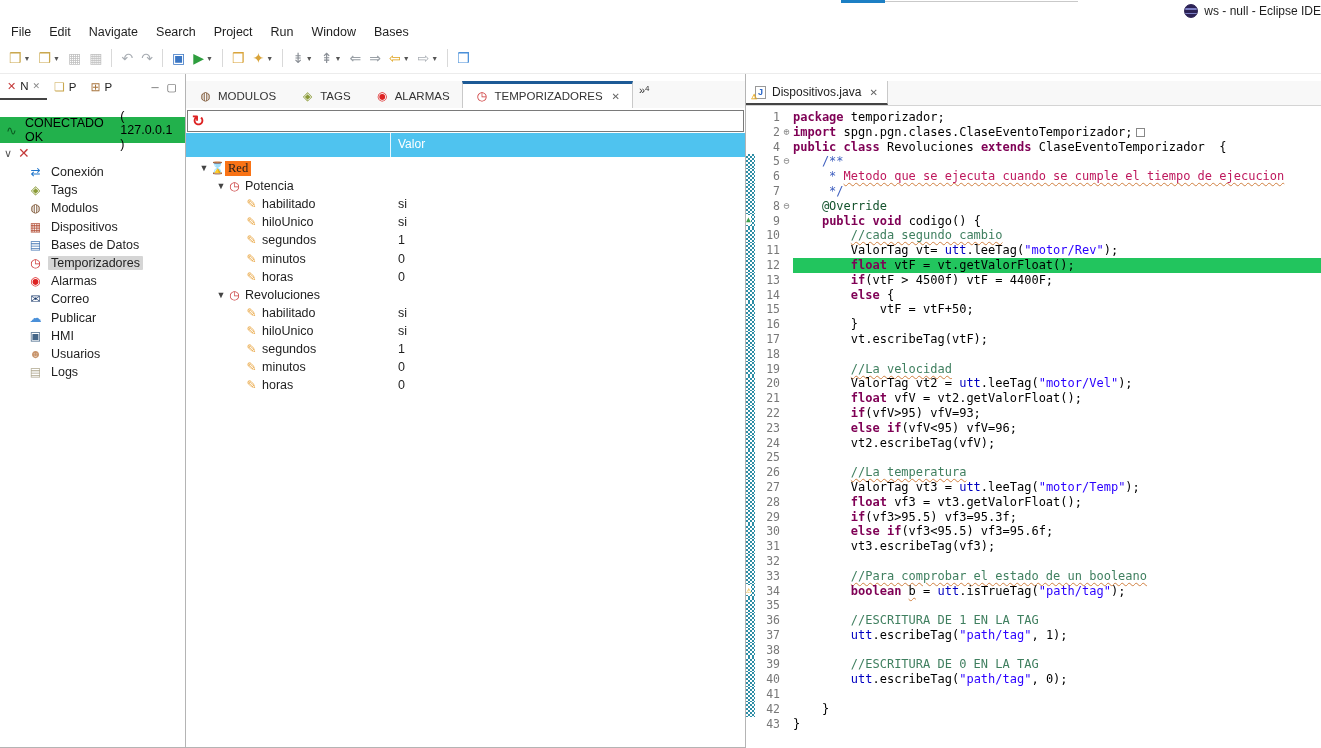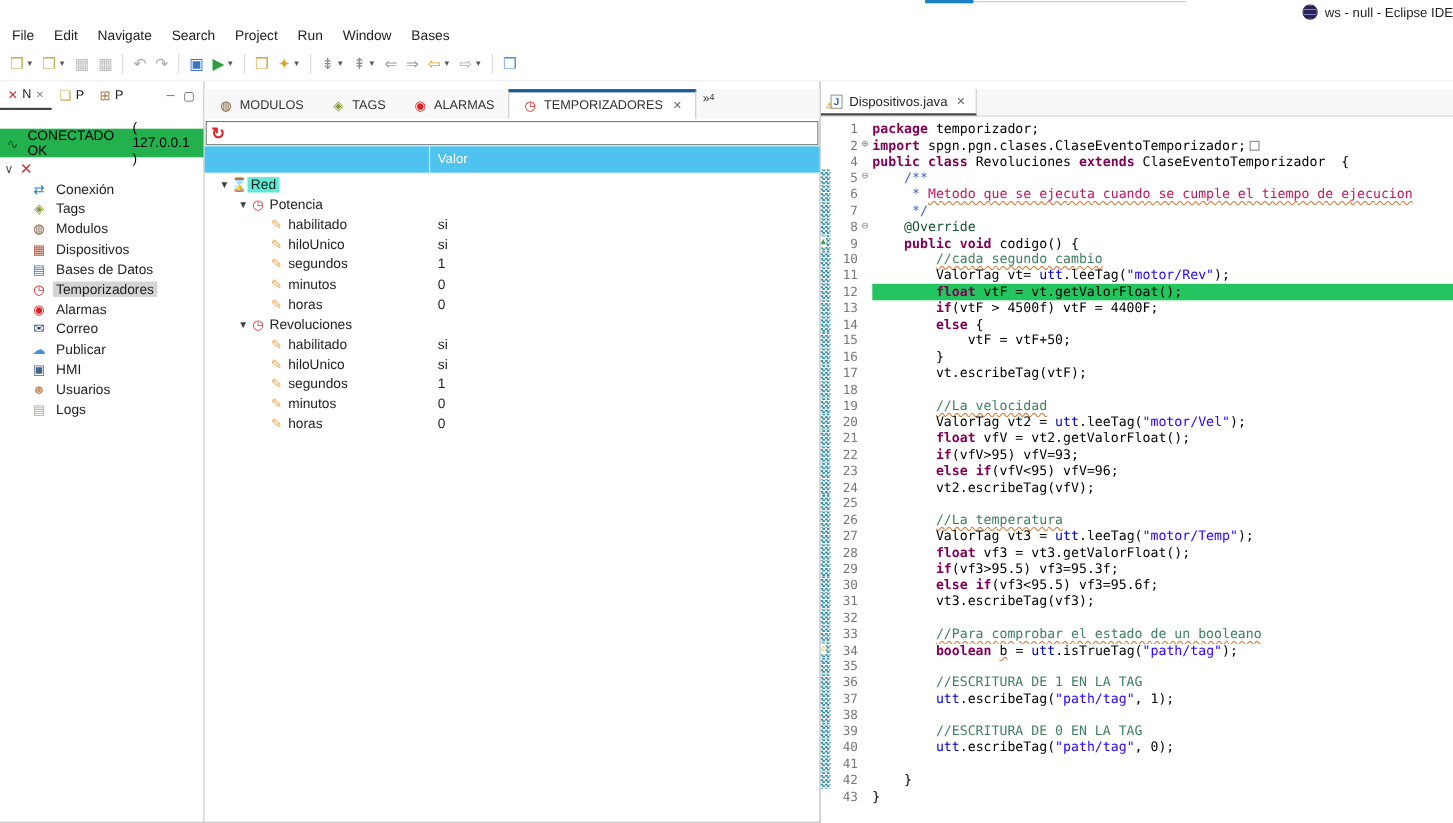--- a/index.html
+++ b/index.html
@@ -56,21 +56,21 @@
   .cp-overflow sub { font-size:8px; }
   .cp-refresh { margin:2px 1px 0 1px; border:1px solid #7a7a7a; height:22px; display:flex; align-items:center; padding-left:4px; background:#fff; }
   .cp-refresh .g { color:#dd2222; font-size:15px; font-weight:bold; }
   .cp-header { height:24px; background:#4fc3ef; position:relative; color:#fff; font-size:12px; margin-top:1px; }
   .cp-header .col2 { position:absolute; left:212px; top:4px; }
   .cp-header .divider { position:absolute; left:204px; top:0; bottom:0; width:1px; background:#e6f7ff; }
   .ct-rows { margin-top:2px; }
   .ct-row { height:18.1px; display:flex; align-items:center; position:relative; font-size:12.5px; }
   .ct-row .chev { width:12px; text-align:center; color:#444; font-size:9px; flex:none; }
   .ct-row .label { padding:0 3px; white-space:nowrap; }
-  .ct-row.selected .label { background:#5eead4; }
+  .ct-row.selected .label { background:#f97316;font-family:Liberation Serif, serif; }
   .ct-row .val { position:absolute; left:212px; }
 
   
   .ed-tabs { height:25px; display:flex; background:#f8f8f8; border-bottom:1px solid #d4d4d4; font-size:12px; }
   .ed-tab { display:flex; align-items:center; gap:6px; padding:0 9px; background:#fff;
     border-right:1px solid #c9c9c9; border-bottom:2px solid #444; }
   .ed-tab .closex { color:#666; font-size:10px; margin-left:2px; }
   .jfile { width:11px; height:13px; border:1px solid #999; background:#fff; position:relative;
     font:bold 9px/11px "Liberation Sans",sans-serif; color:#2a66c8; text-align:center; flex:none; }
   .jfile .warnbadge { position:absolute; left:-5px; bottom:-4px; font-size:7px; color:#e8a817; }

